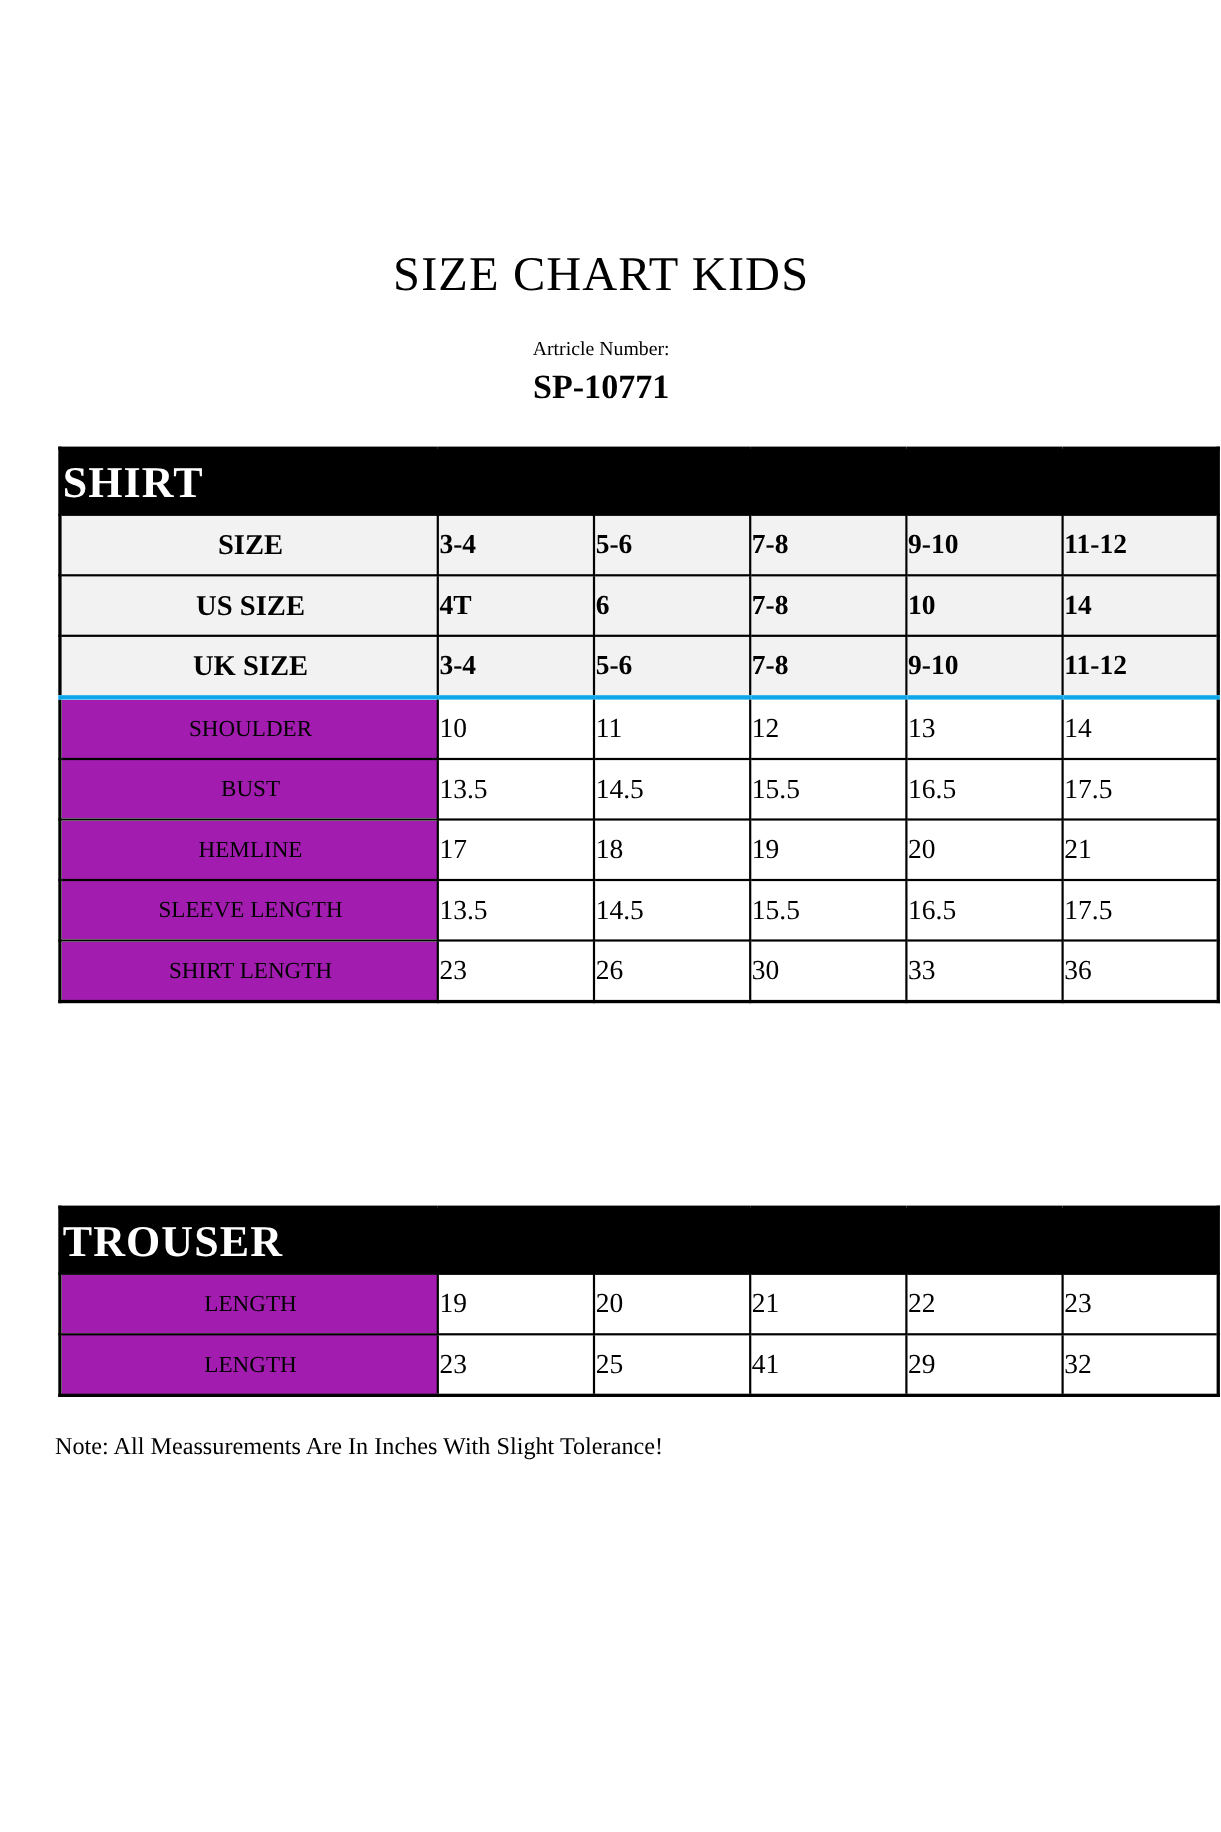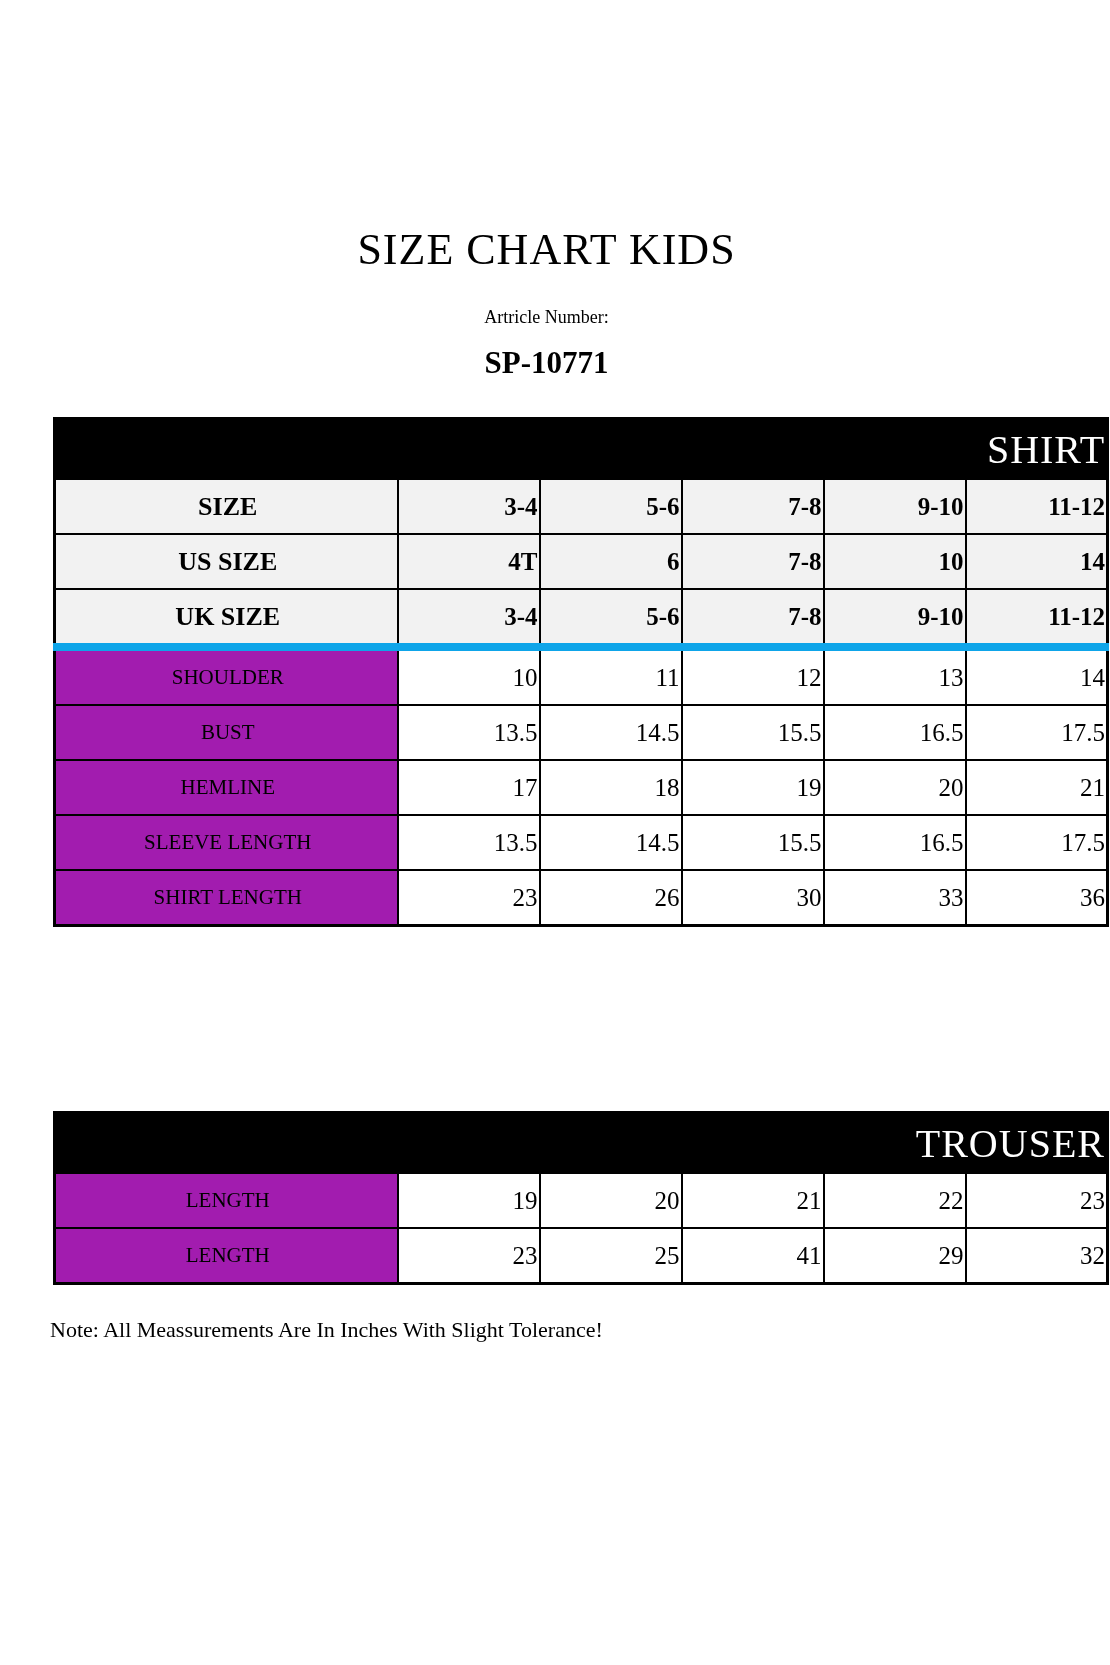--- a/index.html
+++ b/index.html
@@ -30,71 +30,71 @@
     margin: 0;
   }
   .article-label {
     font-size: 18px;
     margin-top: 36px;
     line-height: 1;
   }
   .article-number {
     font-size: 31px;
     font-weight: bold;
-    margin-top: 21px;
+    margin-top: 10px;
     line-height: 1;
   }
   table.size-chart {
     border-collapse: collapse;
     table-layout: fixed;
     width: 1052px;
     margin-left: 29px;
     border: 3px solid #000000;
   }
   table.shirt { margin-top: 39px; }
   table.trouser { margin-top: 184px; }
   col.c-label { width: 343px; }
   col.c-val   { width: 142px; }
   th.band {
     background: #000000;
     color: #ffffff;
-    font-weight: normal;
+    font-weight: bold;
     font-size: 40px;
     height: 56px;
-    text-align: right;
+    text-align: left;
     vertical-align: middle;
     letter-spacing: 1px;
   }
   td {
     border: 2px solid #000000;
     height: 51px;
     vertical-align: middle;
     overflow: hidden;
     white-space: nowrap;
   }
   tr.size-row td {
     background: #f2f2f2;
     font-weight: bold;
     font-size: 25px;
   }
   tr.size-row td.label { font-size: 26px; }
   tr.size-row.plain-label td.label { font-weight: normal; font-size: 24px; }
-  tr.thick-bottom td { border-bottom: 8px solid #0ea5e9; }
+  tr.thick-bottom td { border-bottom: 4px solid #0ea5e9; }
   td.label {
     text-align: center;
     padding-left: 4px;
   }
   tr.measure-row td.label {
     background: #a21caf;
     font-size: 21px;
     font-weight: normal;
   }
   td.val {
     background: #ffffff;
-    text-align: right;
+    text-align: left;
     font-size: 25px;
   }
   tr.size-row td.val { background: #f2f2f2; }
   .note {
     margin: 32px 0 0 26px;
     font-size: 22px;
     line-height: 1.2;
   }
 </style>
 </head>

